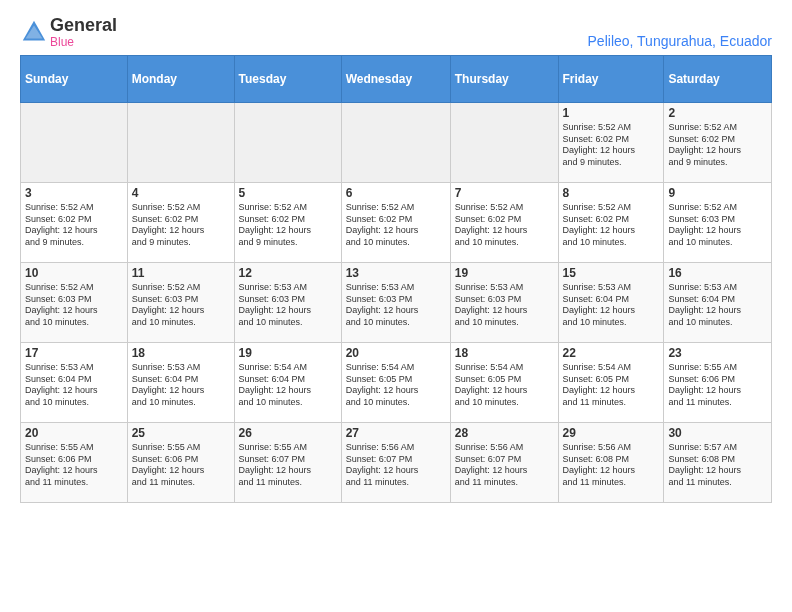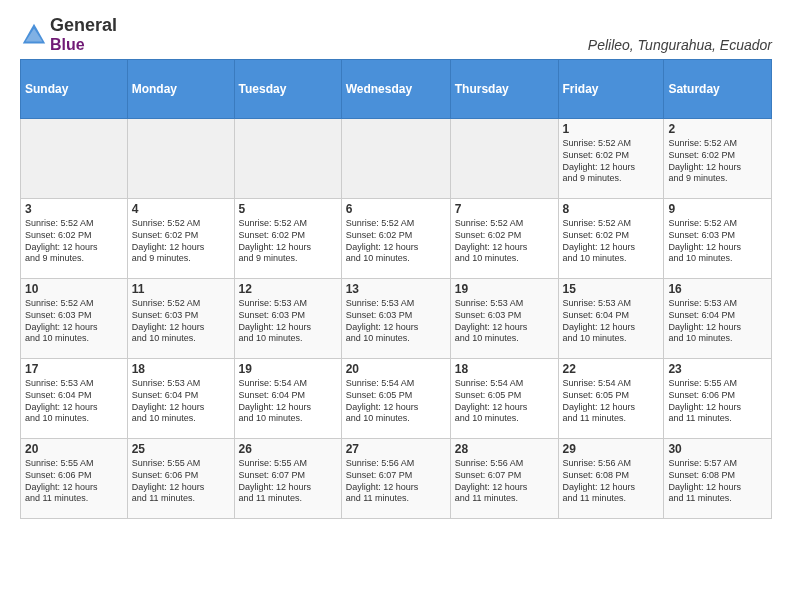--- a/index.html
+++ b/index.html
@@ -28,54 +28,53 @@
       display: flex;
       flex-direction: column;
       line-height: 1.1;
     }
     .logo-general {
       font-size: 18px;
       font-weight: bold;
       color: #333;
     }
     .logo-blue {
-      font-size: 16px;
-      font-weight: bold;
-      color: #701a75;
+      font-size: 12px;
+      font-weight: normal;
+      color: #ec4899;
     }
     .logo-icon {
       width: 28px;
       height: 28px;
       margin-right: 2px;
     }
     .title-area {
       text-align: right;
     }
     .month-title {
       font-size: 32px;
       font-weight: bold;
       color: #222;
       line-height: 1.1;
     }
     .subtitle {
       font-size: 14px;
-      color: #404040;
-      font-style: italic;
+      color: #3b82f6;
     }
     .calendar {
       width: 100%;
       border-collapse: collapse;
       border: 1px solid #ccc;
     }
     .calendar th {
       background: #4a90d9;
       color: #fff;
       font-size: 12px;
       font-weight: bold;
-      padding: 22px 4px;
+      padding: 16px 4px;
       border: 1px solid #3a7bbf;
       text-align: left;
     }
     .calendar td {
       border: 1px solid #ccc;
       vertical-align: top;
       padding: 3px 4px;
       width: 113px;
       min-height: 70px;
       height: 80px;

